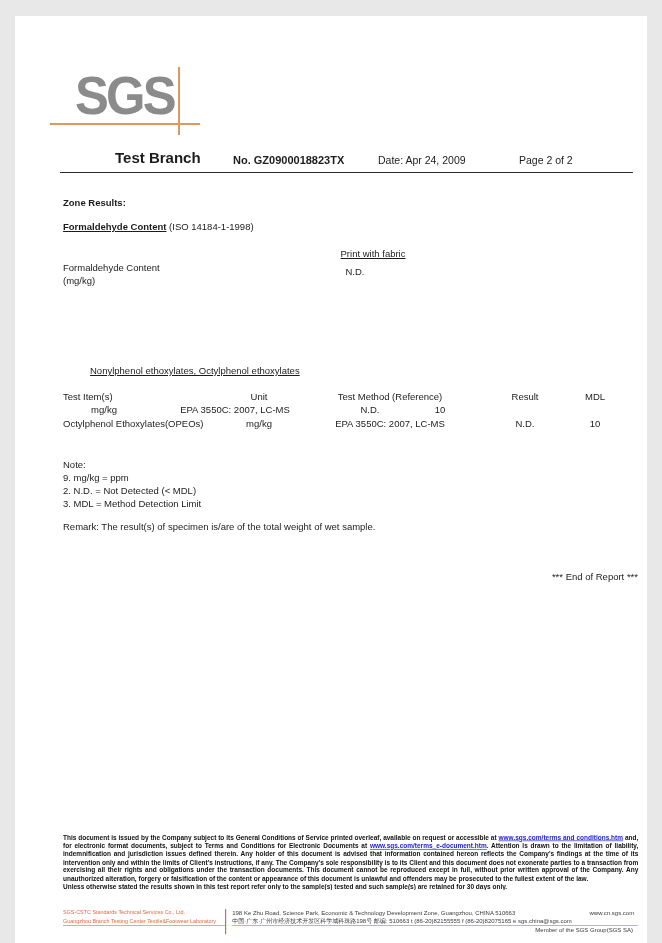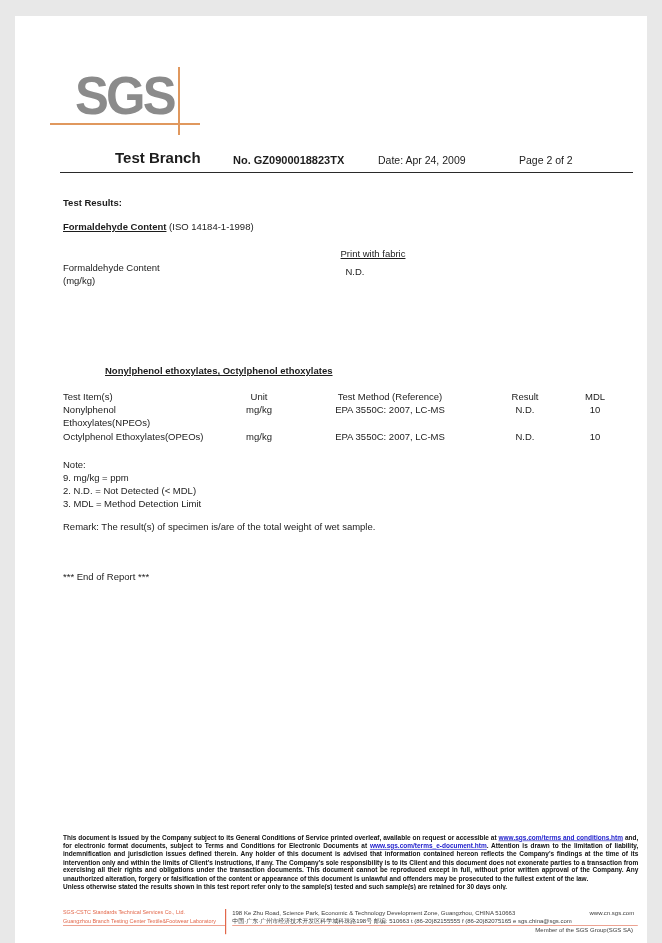--- a/index.html
+++ b/index.html
@@ -26,34 +26,34 @@
   .u { text-decoration:underline;padding-left:36px; }
 
   .test-results-title { left:48px; top:181px; font-weight:bold; }
   .formaldehyde-heading { left:48px; top:205px; }
   .print-col-header { left:260px; top:232px; width:160px; text-align:center; }
   .form-row-label { left:48px; top:245px; line-height:13px; }
   .form-row-value { left:260px; top:250px; width:160px; text-align:center; }
   .form-notes { left:48px; top:284px; line-height:13px; }
   .form-notes .indent { margin-left:36px; }
 
-  .ethox-heading { left:60px; top:349px; font-weight:bold; text-decoration:underline;padding-left:30px; }
+  .ethox-heading { left:45px; top:349px; font-weight:normal; text-decoration:underline;padding-left:30px; }
 
   .ethox-table { left:48px; top:374px; width:575px; }
   .trow { display:flex; align-items:flex-start; line-height:13px; }
   .trow.r2 { margin-top:1px; }
   .c1 { width:155px; white-space:pre-line; }
   .c2 { width:82px;  text-align:center; }
   .c3 { width:180px; text-align:center; }
   .c4 { width:90px;  text-align:center; }
   .c5 { width:50px;  text-align:center; }
 
   .note-block { left:48px; top:442px; line-height:13px; }
   .remark { left:48px; top:505px; }
-  .end-report { left:48px; top:555px; width:575px; text-align:left; }
+  .end-report { left:48px; top:555px; width:575px; text-align:right; }
 
   
   .legal-block { left:48px; top:818px; width:575px; height:74px; }
   .legal-inner { width:885px; transform:scale(0.65); transform-origin:0 0;
                  font-size:10px; font-weight:bold; line-height:1.25; text-align:justify; color:#111; }
   .legal-link { color:#2222cc; text-decoration:underline; font-weight:bold; cursor:pointer; }
 
   
   .footer-info { left:48px; top:893px; width:575px; height:32px; }
   .footer-inner { width:958px; transform:scale(0.6); transform-origin:0 0;
@@ -76,21 +76,21 @@
   <div class="abs logo-text">SGS</div>
   <div class="abs logo-hline"></div>
   <div class="abs logo-vline"></div>
 
   <div class="abs report-title">Test Branch</div>
   <div class="abs report-no">No. GZ0900018823TX</div>
   <div class="abs report-date">Date:  Apr 24, 2009</div>
   <div class="abs report-page">Page 2 of 2</div>
   <div class="abs header-rule"></div>
 
-  <div class="abs test-results-title">Test Results:</div>
+  <div class="abs test-results-title">Zone Results:</div>
 
   <div class="abs formaldehyde-heading">
     <span class="bu">Formaldehyde Content</span><span> (ISO 14184-1-1998)</span>
   </div>
 
   <div class="abs print-col-header">
     <span class="u">Print with fabric</span>
   </div>
 
   <div class="abs form-row-label">
@@ -104,22 +104,20 @@
 
   <div class="abs ethox-table">
     <div class="trow">
       <span class="c1">Test Item(s)</span>
       <span class="c2">Unit</span>
       <span class="c3">Test Method (Reference)</span>
       <span class="c4">Result</span>
       <span class="c5">MDL</span>
     </div>
     <div class="trow">
-      <span class="c1">Nonylphenol
-Ethoxylates(NPEOs)</span>
       <span class="c2">mg/kg</span>
       <span class="c3">EPA 3550C: 2007, LC-MS</span>
       <span class="c4">N.D.</span>
       <span class="c5">10</span>
     </div>
     <div class="trow r2">
       <span class="c1">Octylphenol Ethoxylates(OPEOs)</span>
       <span class="c2">mg/kg</span>
       <span class="c3">EPA 3550C: 2007, LC-MS</span>
       <span class="c4">N.D.</span>

